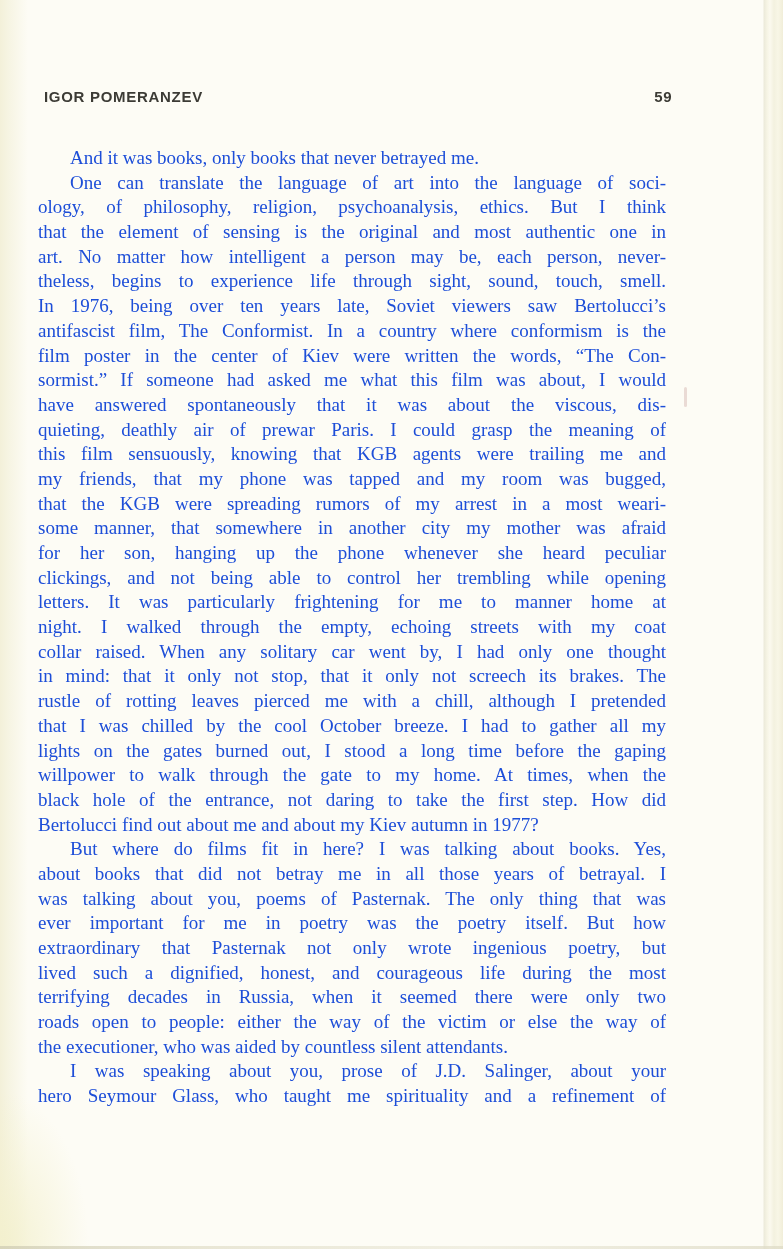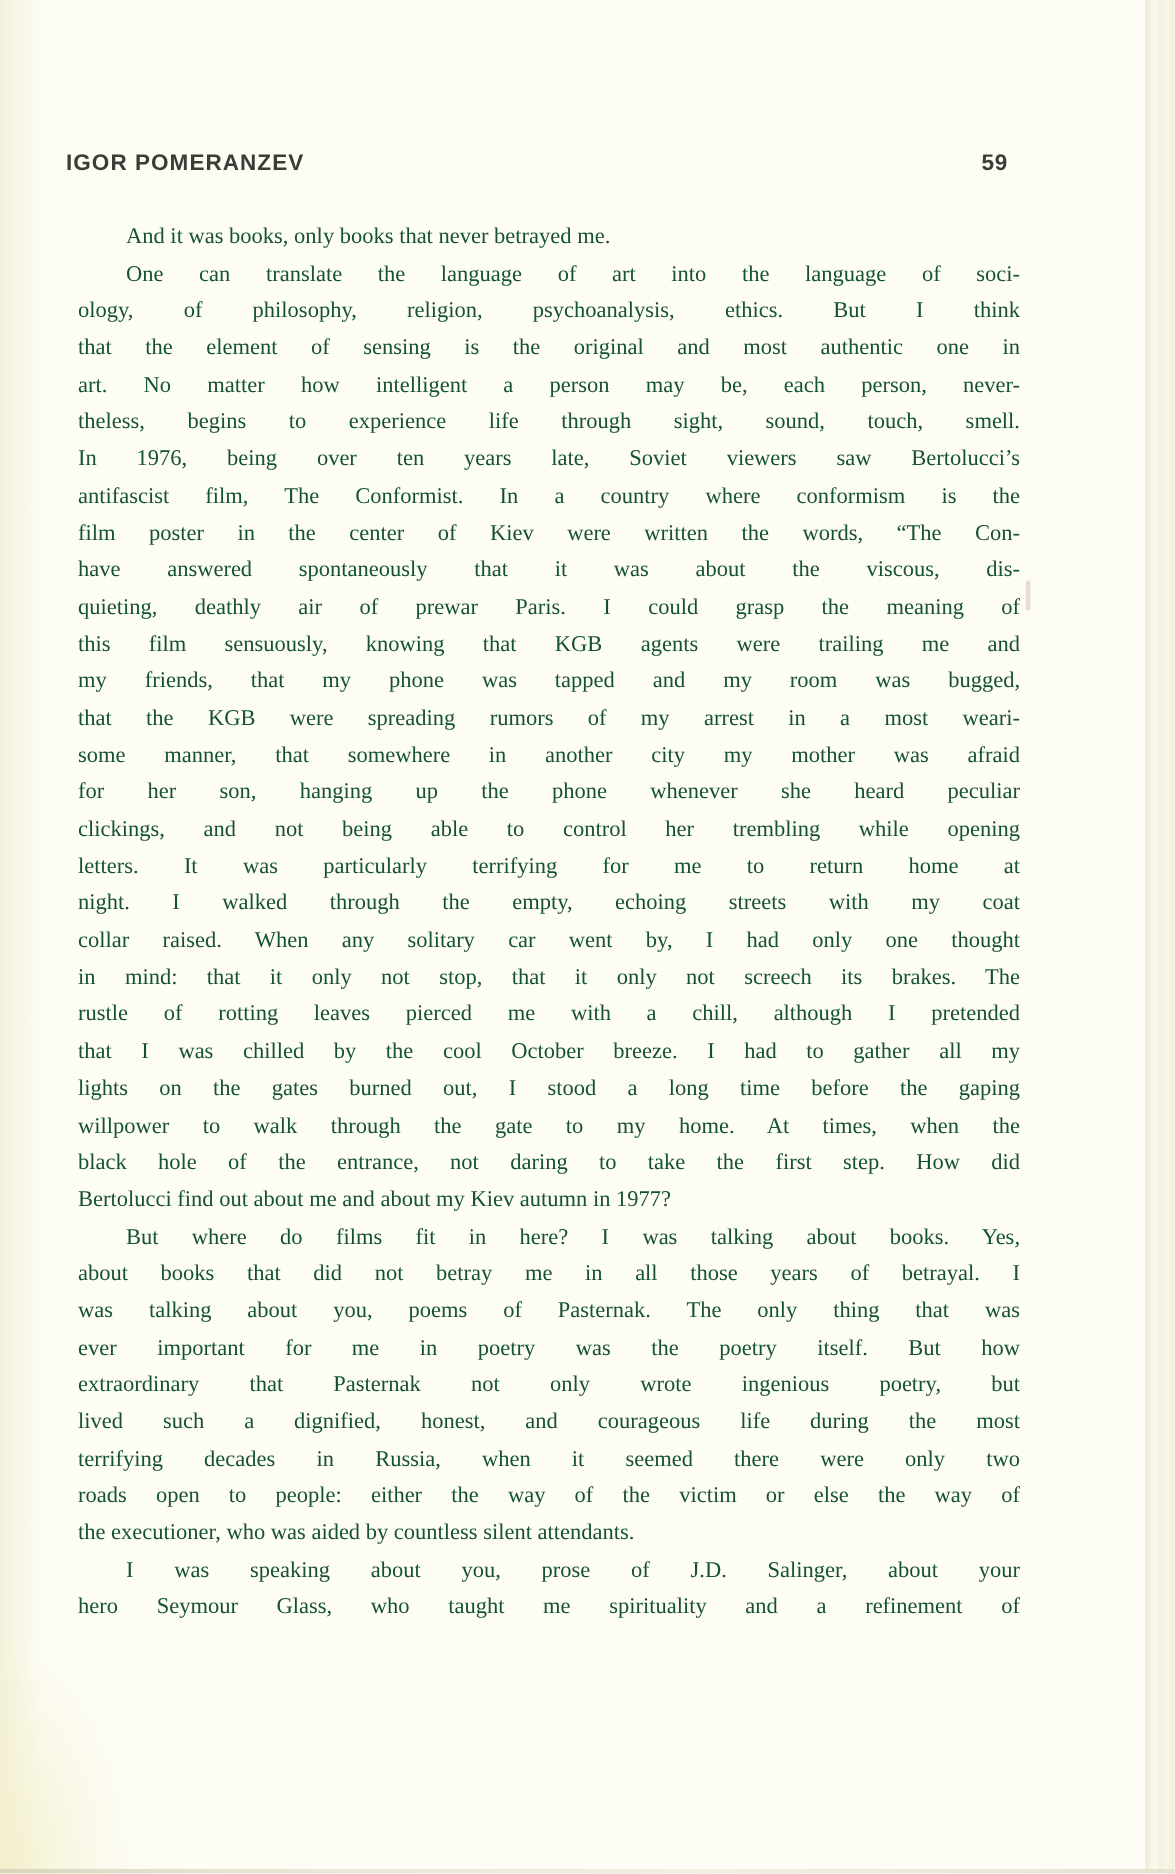--- a/index.html
+++ b/index.html
@@ -39,32 +39,32 @@
     opacity: 0.75;
     pointer-events: none;
   }
   .mark {
     position: absolute; left: 684px; top: 387px; width: 3px; height: 20px;
     background: #e0c9c3; opacity: 0.65; border-radius: 2px;
     pointer-events: none;
   }
   
   .runhead {
-    position: absolute; left: 44px; top: 99px; width: 628px; height: 22px;
+    position: absolute; left: 44px; top: 87px; width: 628px; height: 22px;
     font-family: "Liberation Sans", "DejaVu Sans", sans-serif;
     font-size: 15px; line-height: 20px;
     color: #3c3b35; font-weight: 600;
   }
   .runhead .author { position: absolute; left: 0; top: 0; letter-spacing: 0.7px; }
   .runhead .pagenum { position: absolute; right: 0; top: 0; letter-spacing: 0.5px; }
   
   .pagebody {
-    position: absolute; left: 52px; top: 146px; width: 628px;
-    font-size: 15px; line-height: 24.7px;
-    color: #14532d;
+    position: absolute; left: 38px; top: 146px; width: 628px;
+    font-size: 19px; line-height: 24.7px;
+    color: #1d4ed8;
   }
   .para { margin: 0; }
   .line {
     text-align: justify;
     text-align-last: justify;
     height: 24.7px;
     overflow: hidden;
     white-space: normal;
   }
   .line.first { padding-left: 32px; }
@@ -92,29 +92,30 @@
       </div>
       <div class="para">
         <div class="line first"><span>One can translate the language of art into the language of soci-</span></div>
         <div class="line"><span>ology, of philosophy, religion, psychoanalysis, ethics. But I think</span></div>
         <div class="line"><span>that the element of sensing is the original and most authentic one in</span></div>
         <div class="line"><span>art. No matter how intelligent a person may be, each person, never-</span></div>
         <div class="line"><span>theless, begins to experience life through sight, sound, touch, smell.</span></div>
         <div class="line"><span>In 1976, being over ten years late, Soviet viewers saw Bertolucci’s</span></div>
         <div class="line"><span>antifascist film, </span><span class="italic">The Conformist.</span><span> In a country where conformism is the</span></div>
         <div class="line"><span>film poster in the center of Kiev were written the words, “The Con-</span></div>
+        <div class="line"><span>sormist.” If someone had asked me what this film was about, I would</span></div>
         <div class="line"><span>have answered spontaneously that it was about the viscous, dis-</span></div>
         <div class="line"><span>quieting, deathly air of prewar Paris. I could grasp the meaning of</span></div>
         <div class="line"><span>this film sensuously, knowing that KGB agents were trailing me and</span></div>
         <div class="line"><span>my friends, that my phone was tapped and my room was bugged,</span></div>
         <div class="line"><span>that the KGB were spreading rumors of my arrest in a most weari-</span></div>
         <div class="line"><span>some manner, that somewhere in another city my mother was afraid</span></div>
         <div class="line"><span>for her son, hanging up the phone whenever she heard peculiar</span></div>
         <div class="line"><span>clickings, and not being able to control her trembling while opening</span></div>
-        <div class="line"><span>letters. It was particularly terrifying for me to return home at</span></div>
+        <div class="line"><span>letters. It was particularly frightening for me to manner home at</span></div>
         <div class="line"><span>night. I walked through the empty, echoing streets with my coat</span></div>
         <div class="line"><span>collar raised. When any solitary car went by, I had only one thought</span></div>
         <div class="line"><span>in mind: that it only not stop, that it only not screech its brakes. The</span></div>
         <div class="line"><span>rustle of rotting leaves pierced me with a chill, although I pretended</span></div>
         <div class="line"><span>that I was chilled by the cool October breeze. I had to gather all my</span></div>
         <div class="line"><span>lights on the gates burned out, I stood a long time before the gaping</span></div>
         <div class="line"><span>willpower to walk through the gate to my home. At times, when the</span></div>
         <div class="line"><span>black hole of the entrance, not daring to take the first step. How did</span></div>
         <div class="line para-end"><span>Bertolucci find out about me and about my Kiev autumn in 1977?</span></div>
       </div>

